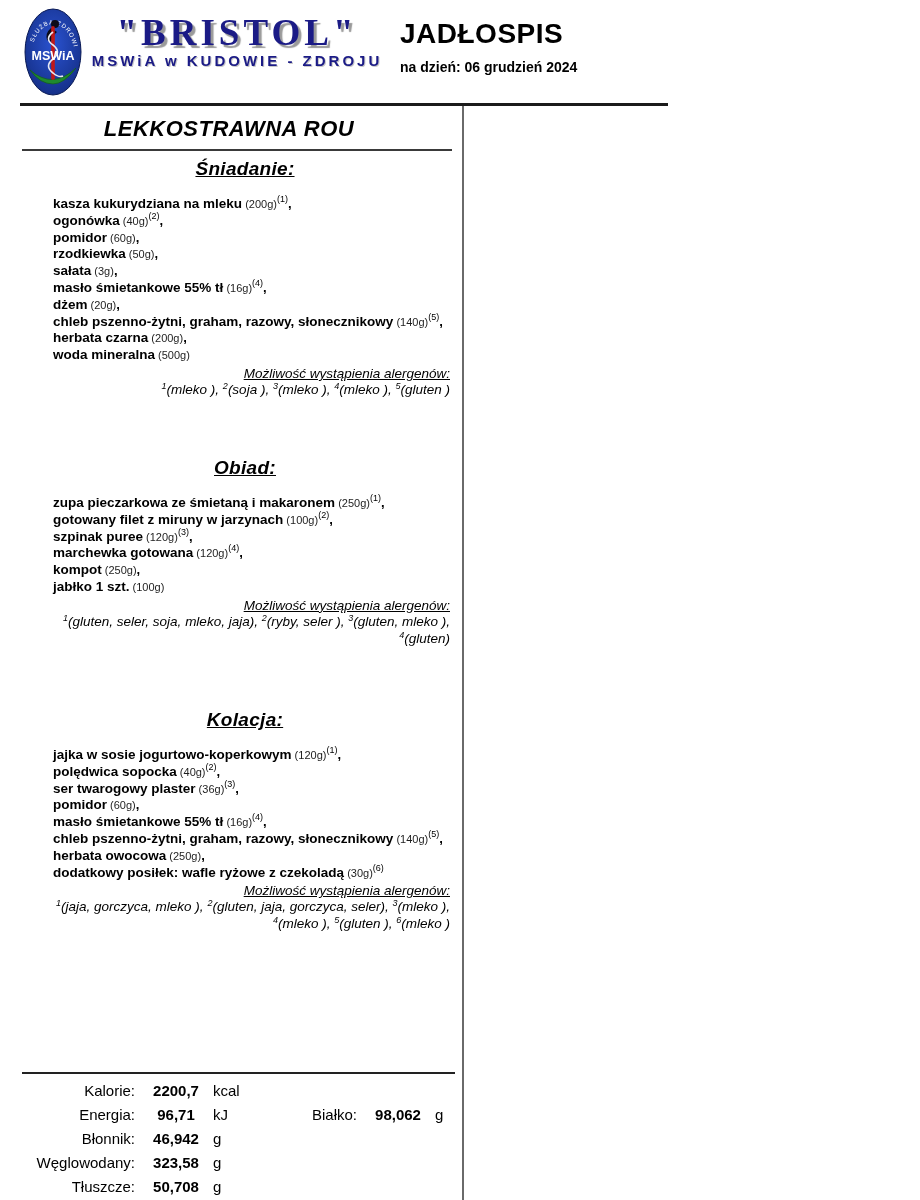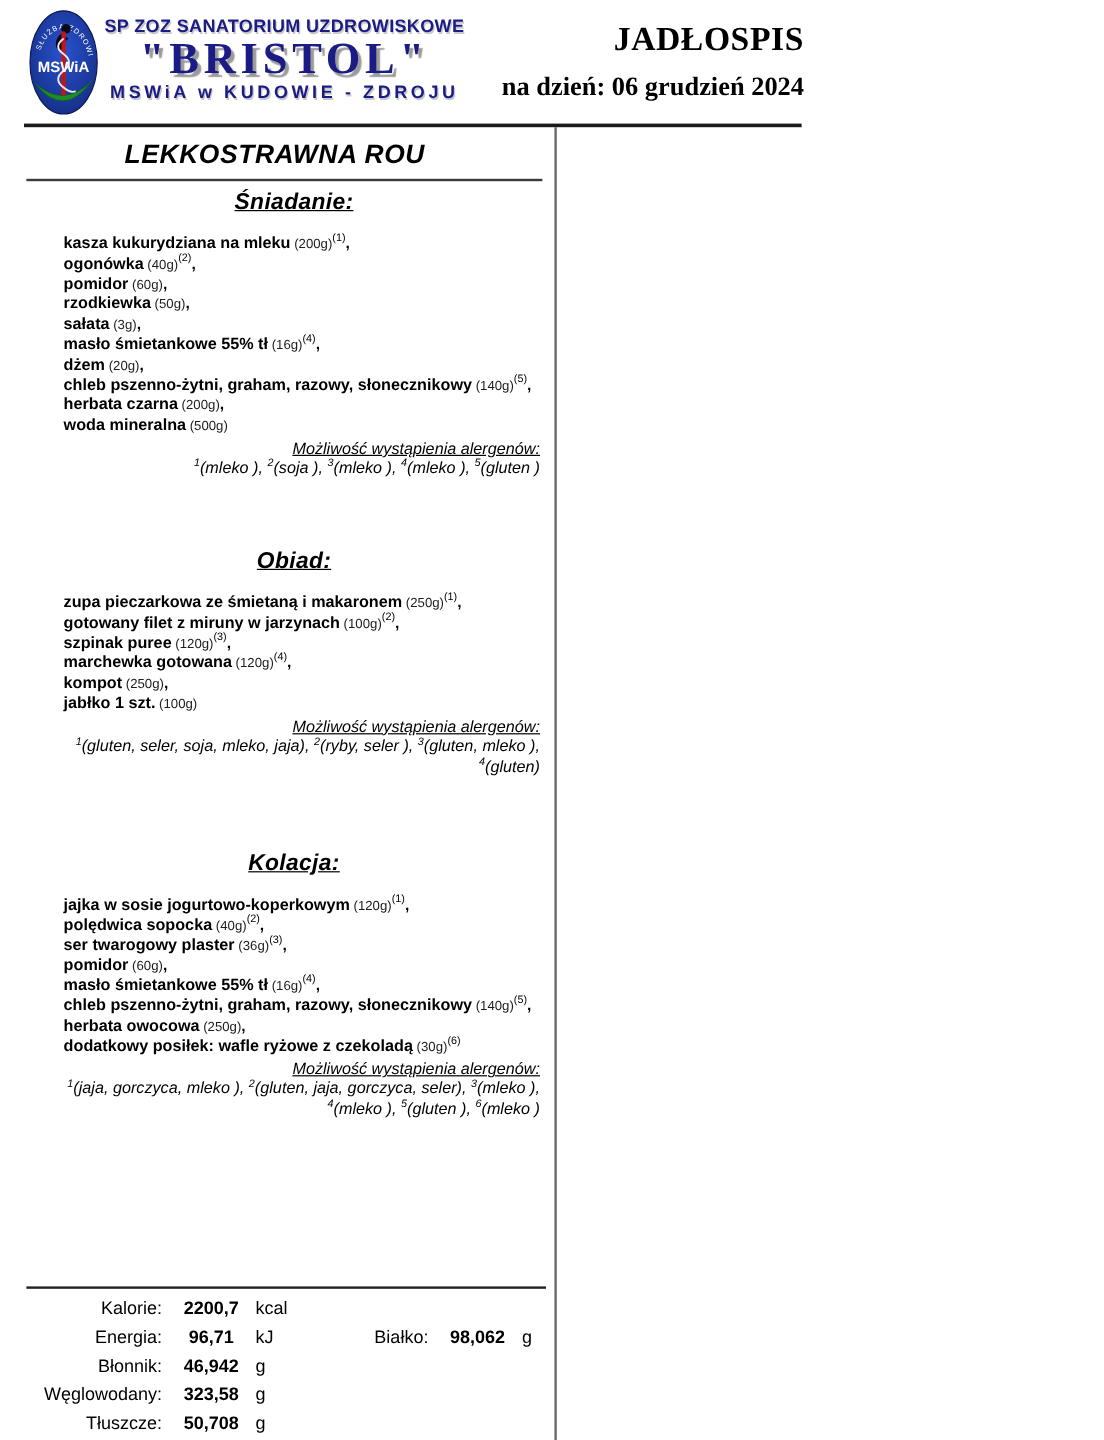--- a/index.html
+++ b/index.html
@@ -7,23 +7,23 @@
   .page {
     position:relative; width:920px; height:1200px; background:#fff;
     font-family:"Liberation Sans", sans-serif; color:#000; overflow:hidden;
   }
   
   .logo-badge { position:absolute; left:24px; top:8px; }
   .logo-text { position:absolute; left:78px; top:14px; width:318px; text-align:center; color:#1b1b86; }
   .logo-line1 { font-size:15px; font-weight:bold; letter-spacing:0.3px; text-shadow:1px 1px 0 #c9c9c9; white-space:nowrap; }
   .logo-line2 { font-family:"Liberation Serif", serif; font-size:37px; font-weight:bold; letter-spacing:4px; line-height:1.02; text-shadow:3px 3px 1px #9a9a9a; white-space:nowrap; }
   .logo-line3 { font-size:15px; font-weight:bold; letter-spacing:3px; text-shadow:1px 1px 0 #c9c9c9; white-space:nowrap; }
-  .title-block { position:absolute; left:400px; top:18px; width:270px; text-align:right;font-family:Liberation Serif, serif; }
+  .title-block { position:absolute; left:400px; top:18px; width:270px; text-align:left; }
   .doc-title { font-size:28px; font-weight:bold; letter-spacing:0.5px; }
-  .doc-date { margin-top:9px; font-size:22px; font-weight:bold; }
+  .doc-date { margin-top:9px; font-size:14px; font-weight:bold; }
   .hr-header { position:absolute; left:20px; top:103px; width:648px; height:3px; background:#1b1b1b; }
   .v-divider { position:absolute; left:462px; top:106px; width:2px; height:1094px; background:#6a6a6a; }
   
   .diet-title { position:absolute; left:0; top:116px; width:458px; text-align:center; font-size:22px; font-weight:bold; font-style:italic; letter-spacing:0.5px; }
   .hr-title { position:absolute; left:22px; top:149px; width:430px; height:2px; background:#3a3a3a; }
   
   .meal { position:absolute; left:33px; width:424px; }
   .meal-heading { font-size:19px; font-weight:bold; font-style:italic; text-decoration:underline; margin-bottom:15px; letter-spacing:0.3px;text-align:center; }
   .item-line { white-space:nowrap; line-height:16.8px; height:16.8px;padding-left:20px; }
   .item-name { font-size:13.5px; font-weight:bold; }
@@ -66,21 +66,20 @@
       </text>
       <circle cx="31" cy="16" r="4" fill="#0b0b18"></circle>
       <path d="M27 20 q-6 5 -4 12 l4 2 q2 -7 6 -10 z" fill="#0b0b18"></path>
       <rect x="27.2" y="18" width="3.6" height="54" rx="1.8" fill="#c01818"></rect>
       <path d="M29 24 q-9 7 0 13 q9 7 0 14 q-9 7 0 14 q6 5 10 3" stroke="#e8e8f2" stroke-width="1.6" fill="none"></path>
       <text x="29" y="52" text-anchor="middle" font-size="12.5" font-weight="bold" fill="#ffffff" font-family="Liberation Sans, sans-serif">MSWiA</text>
     </svg>
   </div>
 
   <div class="logo-text">
-    <div class="logo-line1">SP ZOZ SANATORIUM UZDROWISKOWE</div>
     <div class="logo-line2">"BRISTOL"</div>
     <div class="logo-line3">MSWiA w KUDOWIE - ZDROJU</div>
   </div>
 
   <div class="title-block">
     <div class="doc-title">JADŁOSPIS</div>
     <div class="doc-date">na dzień: 06 grudzień 2024</div>
   </div>
 
   <div class="hr-header"></div>

